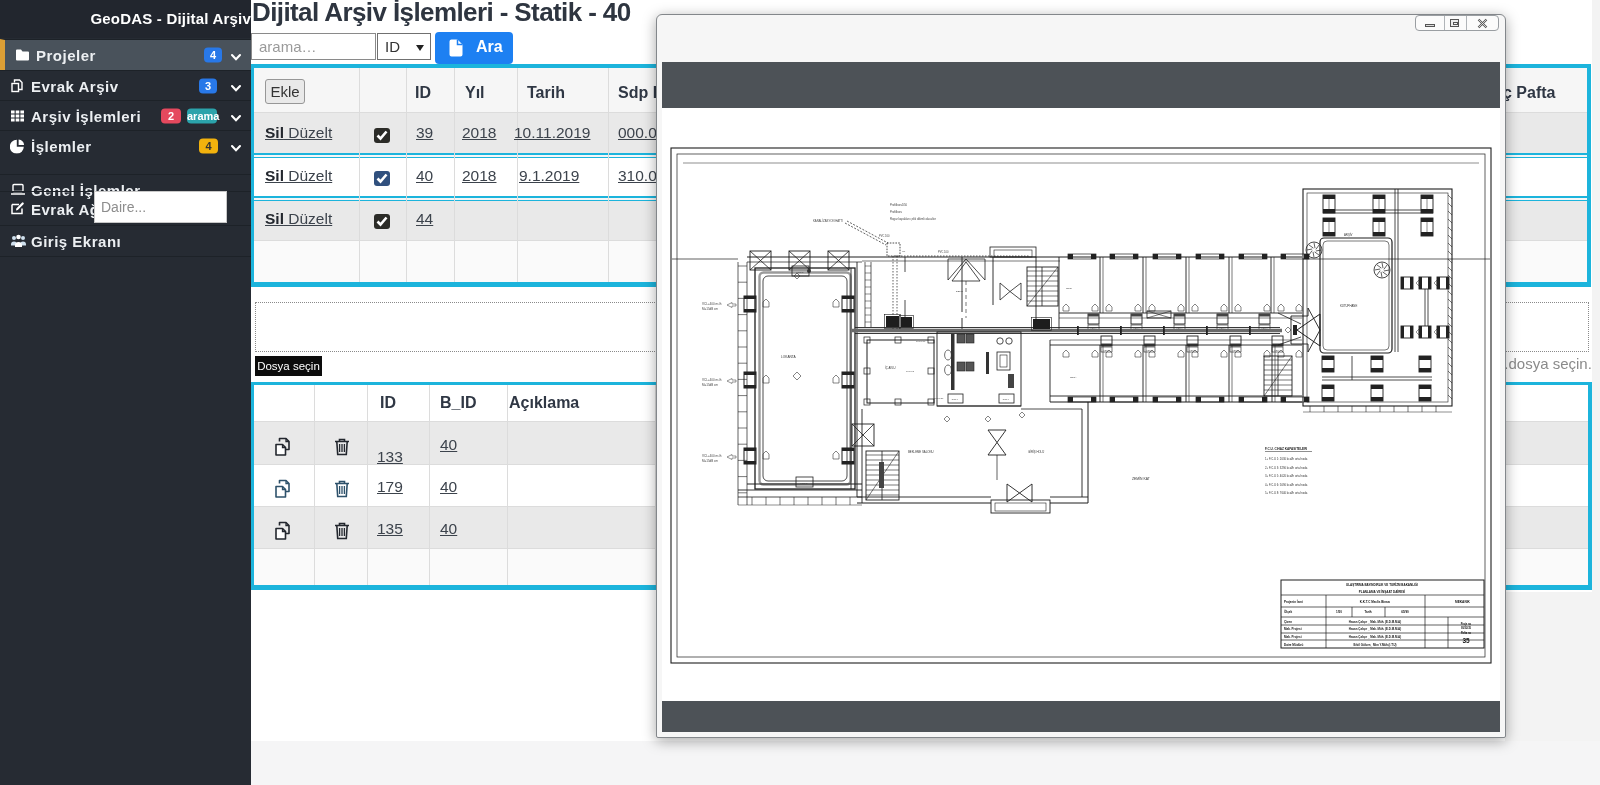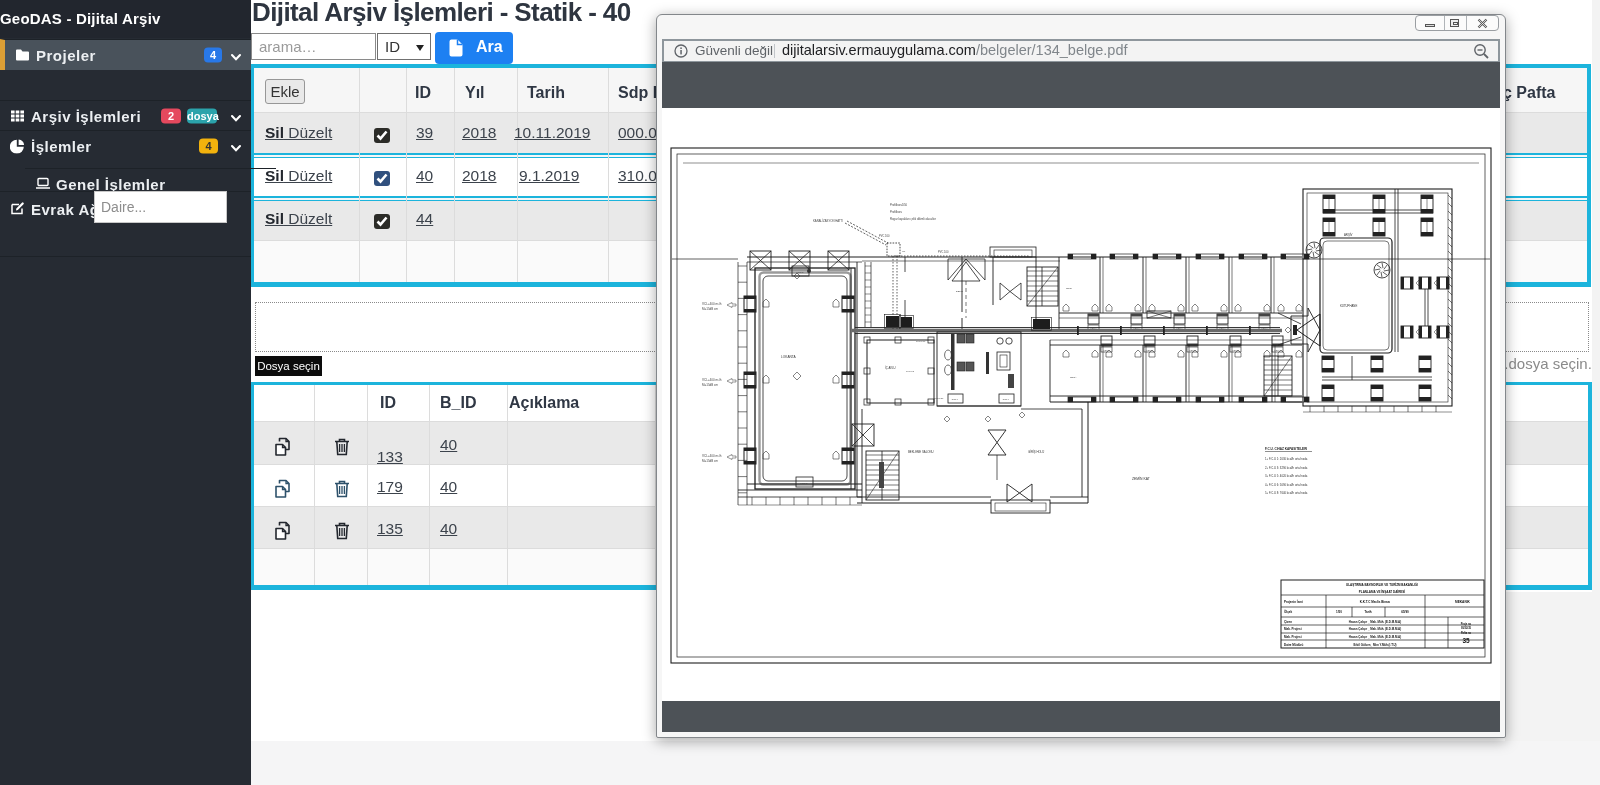--- a/index.html
+++ b/index.html
@@ -1,19 +1,19 @@
 <!DOCTYPE html>
 <html><head><meta charset="utf-8">
 <style>
 * { margin:0; padding:0; box-sizing:border-box; }
 html,body { width:1600px; height:785px; overflow:hidden; font-family:"Liberation Sans",sans-serif; background:#fff; }
 .abs { position:absolute; }
 
 #sidebar { position:absolute; left:0; top:0; width:251px; height:785px; background:#262b33; }
-#sbhead { position:absolute; left:0; top:0; width:251px; height:38px; background:#22262e; color:#fff; font-size:15px; font-weight:700; text-align:left; line-height:38px; letter-spacing:.2px; }
+#sbhead { position:absolute; left:0; top:0; width:251px; height:38px; background:#22262e; color:#fff; font-size:15px; font-weight:700; text-align:right; line-height:38px; letter-spacing:.2px; }
 .sbitem { position:absolute; left:0; width:251px; color:#eceff2; font-size:15px; font-weight:700; border-top:1px solid #1d2228; }
 .sbitem .lbl { position:absolute; left:31px; top:50%; transform:translateY(-50%); white-space:nowrap; letter-spacing:.5px; }
 .sbitem .ico { position:absolute; left:10px; top:50%; transform:translateY(-50%); width:15px; height:15px; }
 .badge { position:absolute; top:50%; transform:translateY(-50%); height:15px; border-radius:4px; color:#fff; font-size:11px; font-weight:700; text-align:center; line-height:15px; }
 .chev { position:absolute; right:9px; top:50%; transform:translateY(-50%); width:12px; height:12px; }
 #arama { position:absolute; left:94px; top:191px; width:133px; height:32px; background:#fff; border:1px solid #c8c8c8; color:#8d8d8d; font-size:14px; line-height:30px; padding-left:6px; z-index:5; }
 
 #title { position:absolute; left:252px; top:-3px; font-size:26px; font-weight:700; color:#2e3540; letter-spacing:-0.6px; }
 #inp1 { position:absolute; left:251px; top:33px; width:125px; height:27px; border:1px solid #8a8a8a; background:#fff; color:#9a9a9a; font-size:15px; line-height:25px; padding-left:7px; }
 #sel1 { position:absolute; left:377px; top:33px; width:54px; height:27px; border:1px solid #707070; background:#fff; color:#333; font-size:15px; line-height:25px; padding-left:7px; }
@@ -197,95 +197,106 @@
 <div class="sbitem" style="top:39px;height:31px;background:#49525b;border-left:5px solid #dd9f35;">
       <span class="ico"><svg width="15" height="15" viewBox="0 0 15 15">
           <path d="M1 3 a1 1 0 0 1 1-1 h4 l1.5 2 H13 a1 1 0 0 1 1 1 v7 a1 1 0 0 1 -1 1 H2 a1 1 0 0 1 -1 -1 z" fill="#fff"></path>
         </svg></span>
       <span class="lbl">Projeler</span>
       <span class="badge" style="left:199px;width:18px;background:#2878e8;color:#fff">4</span>
       <span class="chev"><svg width="12" height="12" viewBox="0 0 12 12">
           <path d="M2 4 L6 8.2 L10 4" fill="none" stroke="#fff" stroke-width="2.1" stroke-linecap="round"></path>
         </svg></span>
     </div>
+<div class="sbitem" style="top:70px;height:30px;">
+      <span class="ico"><svg width="15" height="15" viewBox="0 0 15 15">
+          <path d="M4.5 4 v-2.5 h5 l2.5 2.5 v7 h-3" fill="none" stroke="#fff" stroke-width="1.4"></path>
+          <rect x="2" y="5" width="6.5" height="8" fill="none" stroke="#fff" stroke-width="1.4"></rect>
+        </svg></span>
+      <span class="lbl">Evrak Arşiv</span>
+      <span class="badge" style="left:199px;width:18px;background:#2878e8;color:#fff">3</span>
+      <span class="chev"><svg width="12" height="12" viewBox="0 0 12 12">
+          <path d="M2 4 L6 8.2 L10 4" fill="none" stroke="#fff" stroke-width="2.1" stroke-linecap="round"></path>
+        </svg></span>
+    </div>
 <div class="sbitem" style="top:100px;height:30px;">
       <span class="ico"><svg width="15" height="15" viewBox="0 0 15 15">
           <g fill="#fff">
             <rect x="1" y="2" width="3.6" height="3"></rect>
             <rect x="5.7" y="2" width="3.6" height="3"></rect>
             <rect x="10.4" y="2" width="3.6" height="3"></rect>
             <rect x="1" y="6" width="3.6" height="3"></rect>
             <rect x="5.7" y="6" width="3.6" height="3"></rect>
             <rect x="10.4" y="6" width="3.6" height="3"></rect>
             <rect x="1" y="10" width="3.6" height="3"></rect>
             <rect x="5.7" y="10" width="3.6" height="3"></rect>
             <rect x="10.4" y="10" width="3.6" height="3"></rect>
           </g>
         </svg></span>
       <span class="lbl">Arşiv İşlemleri</span>
       <span class="badge" style="left:161px;width:20px;background:#e5495e;color:#fff">2</span>
-      <span class="badge" style="left:187px;width:30px;background:#2ba3ab;color:#fff">dosya</span>
+      <span class="badge" style="left:187px;width:30px;background:#2ba3ab;color:#fff">arama</span>
       <span class="chev"><svg width="12" height="12" viewBox="0 0 12 12">
           <path d="M2 4 L6 8.2 L10 4" fill="none" stroke="#fff" stroke-width="2.1" stroke-linecap="round"></path>
         </svg></span>
     </div>
 <div class="sbitem" style="top:130px;height:31px;">
       <span class="ico"><svg width="15" height="15" viewBox="0 0 15 15">
           <path d="M6.8 8.2 L6.8 1.2 A7 7 0 1 0 13.8 8.2 z" fill="#fff"></path>
           <path d="M8.6 6.4 L8.6 .9 A6.2 6.2 0 0 1 14.1 6.4 z" fill="#fff"></path>
         </svg></span>
       <span class="lbl">İşlemler</span>
       <span class="badge" style="left:199px;width:19px;background:#f2b20d;color:#333">4</span>
       <span class="chev"><svg width="12" height="12" viewBox="0 0 12 12">
           <path d="M2 4 L6 8.2 L10 4" fill="none" stroke="#fff" stroke-width="2.1" stroke-linecap="round"></path>
         </svg></span>
     </div>
-<div class="sbitem" style="top:168px;height:30px;margin-left:25px;">
+<div class="sbitem" style="top:174px;height:30px;">
       <span class="ico"><svg width="16" height="14" viewBox="0 0 16 14">
           <rect x="3" y="2" width="10" height="7" rx="1" fill="none" stroke="#fff" stroke-width="1.4"></rect>
           <path d="M1 11.5 h14" stroke="#fff" stroke-width="1.6"></path>
         </svg></span>
       <span class="lbl">Genel İşlemler</span>
     </div>
 <div class="sbitem" style="top:191px;height:34px;">
       <span class="ico"><svg width="15" height="15" viewBox="0 0 15 15">
           <path d="M2 3 h7 M2 3 v9 h10 v-5" fill="none" stroke="#fff" stroke-width="1.5"></path>
           <path d="M6 9 l1.8 -.4 L13.5 2.8 a1.1 1.1 0 0 0 -1.6 -1.6 L6.3 7 z" fill="#fff"></path>
         </svg></span>
       <span class="lbl">Evrak Ağacı</span>
+    </div>
+<div class="sbitem" style="top:225px;height:31px;">
+      <span class="ico"><svg width="17" height="15" viewBox="0 0 17 15">
+          <g fill="#cfe0ee">
+            <circle cx="4" cy="4.5" r="2"></circle>
+            <circle cx="13" cy="4.5" r="2"></circle>
+            <path d="M1 11 a3 3 0 0 1 6 0 v1 h-6 z"></path>
+            <path d="M10 11 a3 3 0 0 1 6 0 v1 h-6 z"></path>
+          </g>
+          <g fill="#fff">
+            <circle cx="8.5" cy="3.5" r="2.3"></circle>
+            <path d="M5 12 a3.5 3.5 0 0 1 7 0 v1.5 h-7 z"></path>
+          </g>
+        </svg></span>
+      <span class="lbl">Giriş Ekranı</span>
     </div>
 <div style="position:absolute;top:256px;width:251px;border-top:1px solid #1d2228"></div>
 <div id="arama">Daire...</div>
 </div>
 
 <div id="win">
  <div id="wbtns">
   <div style="position:absolute;left:28px;top:0;width:1px;height:14px;background:#b0b4b8"></div>
   <div style="position:absolute;left:50px;top:0;width:1px;height:14px;background:#b0b4b8"></div>
   <div style="position:absolute;left:9px;top:8px;width:10px;height:3px;border:1px solid #555;background:#ddd"></div>
   <div style="position:absolute;left:34px;top:3px;width:9px;height:8px;border:1.5px solid #555;background:#eee"></div>
       <div style="position:absolute;left:37px;top:6px;width:5px;height:3px;border:1px solid #555;background:#f5f5f5"></div>
   <svg width="11" height="11" viewBox="0 0 11 11" style="position:absolute;left:61px;top:2px">
         <path d="M1.5 1.5 L9.5 9.5 M9.5 1.5 L1.5 9.5" stroke="#555" stroke-width="2.2"></path>
         <path d="M1.5 1.5 L9.5 9.5 M9.5 1.5 L1.5 9.5" stroke="#eee" stroke-width=".8"></path>
-      </svg>
- </div>
- <div id="urlbar">
-  <svg width="14" height="14" viewBox="0 0 14 14" style="position:absolute;left:10px;top:3px">
-        <circle cx="7" cy="7" r="6" fill="none" stroke="#5f6368" stroke-width="1.3"></circle>
-        <rect x="6.3" y="6" width="1.5" height="4.4" fill="#5f6368"></rect>
-        <rect x="6.3" y="3.4" width="1.5" height="1.6" fill="#5f6368"></rect>
-      </svg>
-  <span style="position:absolute;left:31px;top:2px;font-size:13.5px;color:#5f6368">Güvenli değil</span>
-  <div style="position:absolute;left:110px;top:3px;width:1px;height:14px;background:#c2c6ca"></div>
-  <span style="position:absolute;left:118px;top:1px;font-size:14.5px;color:#202124">dijitalarsiv.ermauygulama.com<span style="color:#80868b">/belgeler/134_belge.pdf</span></span>
-  <svg width="17" height="17" viewBox="0 0 17 17" style="position:absolute;right:8px;top:2px">
-        <circle cx="7" cy="7" r="5.2" fill="none" stroke="#5f6368" stroke-width="1.4"></circle>
-        <line x1="4.5" y1="7" x2="9.5" y2="7" stroke="#5f6368" stroke-width="1.4"></line>
-        <line x1="11" y1="11" x2="15" y2="15" stroke="#5f6368" stroke-width="1.8"></line>
       </svg>
  </div>
  <div id="content">
   <div id="page"></div>
   <svg width="838" height="670" viewBox="0 0 838 670" style="position:absolute;left:0;top:0">
    <g transform="translate(-662,-62)">
 <rect x="671" y="148" width="820" height="515" stroke="#1e1e1e" stroke-width="1.1" fill="none"></rect>
 <rect x="677" y="154" width="808" height="503" stroke="#1e1e1e" stroke-width="0.7" fill="none"></rect>
 <line x1="683" y1="163" x2="1479" y2="163" stroke="#1e1e1e" stroke-width="0.5"></line>
 <line x1="738" y1="262" x2="738" y2="505" stroke="#1e1e1e" stroke-width="0.7"></line>

